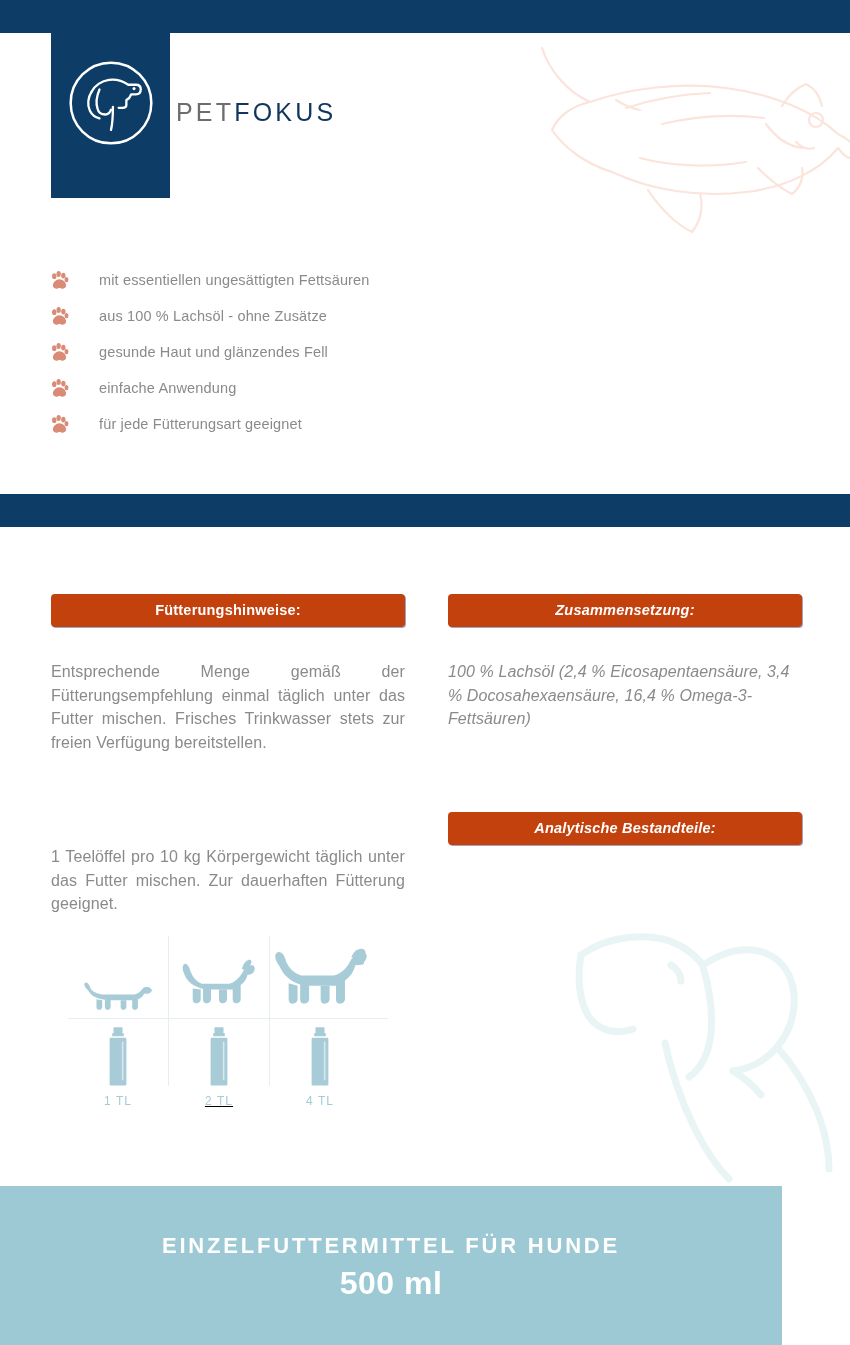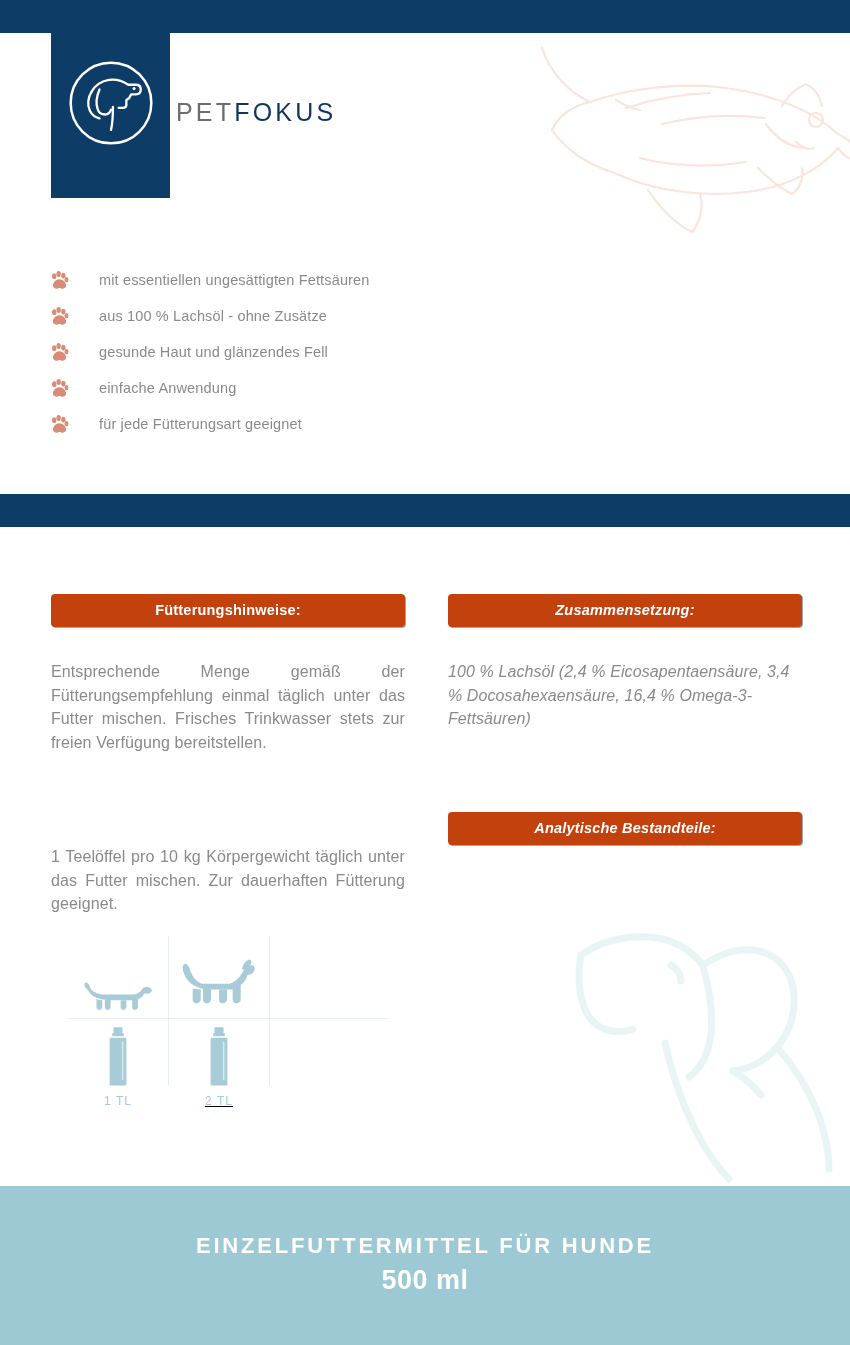--- a/index.html
+++ b/index.html
@@ -159,34 +159,34 @@
     position: absolute;
     left: 575px; top: 925px;
     width: 285px; height: 265px;
     pointer-events: none;
   }
 
   
   .footer {
     position: absolute;
     left: 0; top: 1186px;
-    width: 850px; height: 159px;
+    width: 782px; height: 159px;
     background: #9dc9d4;
     color: #ffffff;
     text-align: center;
   }
   .footer-title {
     margin-top: 47px;
     font-size: 22px;
     font-weight: bold;
     letter-spacing: 2.8px;
   }
   .footer-volume {
     margin-top: 6px;
-    font-size: 27px;
+    font-size: 32px;
     font-weight: bold;
     letter-spacing: 0.5px;
   }
 </style>
 </head>
 <body>
 
 <div class="top-band"></div>
 
 <div class="logo-badge">
@@ -350,20 +350,44 @@
       <svg width="26" height="62" viewBox="0 0 40 96">
         <rect x="13" y="2" width="14" height="9" rx="1.5" fill="#a8ccd7"></rect>
         <rect x="11" y="11" width="18" height="5" rx="1" fill="#a8ccd7"></rect>
         <rect x="7" y="18" width="26" height="74" rx="2" fill="#a8ccd7"></rect>
         <rect x="26" y="24" width="2.4" height="60" fill="#ffffff" opacity="0.55"></rect>
       </svg>
     </div>
     <div class="dose-label">2 TL</div>
   </div>
 
+  <div class="dosage-col c3">
+    <div class="dog-cell">
+      <svg width="96" height="68" viewBox="0 0 150 106">
+        <path d="M12 32 C6 24 2 14 8 10 C14 7 20 14 22 24 C26 34 34 42 46 46
+                 L96 46 C106 44 116 36 122 24 C126 16 134 10 142 10 C148 10 150 16 146 22
+                 C142 28 136 30 130 30 C128 40 122 48 114 54 L114 82 C114 88 110 90 106 90
+                 C102 90 100 88 100 82 L100 62 L58 62 L58 82 C58 88 54 90 50 90
+                 C46 90 44 88 44 82 L44 60 C30 56 18 46 12 32 Z" fill="#a8ccd7"></path>
+        <path d="M40 62 L40 82 C40 88 36 90 32 90 C28 90 26 88 26 82 L26 58 Z" fill="#a8ccd7"></path>
+        <path d="M90 62 L90 82 C90 88 86 90 82 90 C78 90 76 88 76 82 L76 62 Z" fill="#a8ccd7"></path>
+        <path d="M124 18 C126 10 132 4 140 4 C146 4 148 10 144 16" fill="#a8ccd7"></path>
+        <rect x="126" y="20" width="18" height="9" rx="4" fill="#a8ccd7"></rect>
+      </svg>
+    </div>
+    <div class="bottle-cell">
+      <svg width="26" height="62" viewBox="0 0 40 96">
+        <rect x="13" y="2" width="14" height="9" rx="1.5" fill="#a8ccd7"></rect>
+        <rect x="11" y="11" width="18" height="5" rx="1" fill="#a8ccd7"></rect>
+        <rect x="7" y="18" width="26" height="74" rx="2" fill="#a8ccd7"></rect>
+        <rect x="26" y="24" width="2.4" height="60" fill="#ffffff" opacity="0.55"></rect>
+      </svg>
+    </div>
+    <div class="dose-label">4 TL</div>
+  </div>
 </div>
 
 <svg class="dog-watermark" viewBox="0 0 285 265">
   <g fill="none" stroke="#e9f4f4" stroke-width="7" stroke-linecap="round" stroke-linejoin="round">
     <path d="M6 30 C28 14 60 8 88 14 C104 18 118 28 128 40"></path>
     <path d="M6 30 C2 52 4 76 14 92 C24 106 42 110 58 104"></path>
     <path d="M128 40 C146 28 166 22 184 26 C202 30 214 44 218 62"></path>
     <path d="M218 62 C222 84 216 106 202 122 C190 136 174 144 158 146"></path>
     <path d="M128 42 C134 62 138 86 136 108 C134 128 126 144 114 152"></path>
     <path d="M96 40 C102 44 106 50 106 56"></path>

